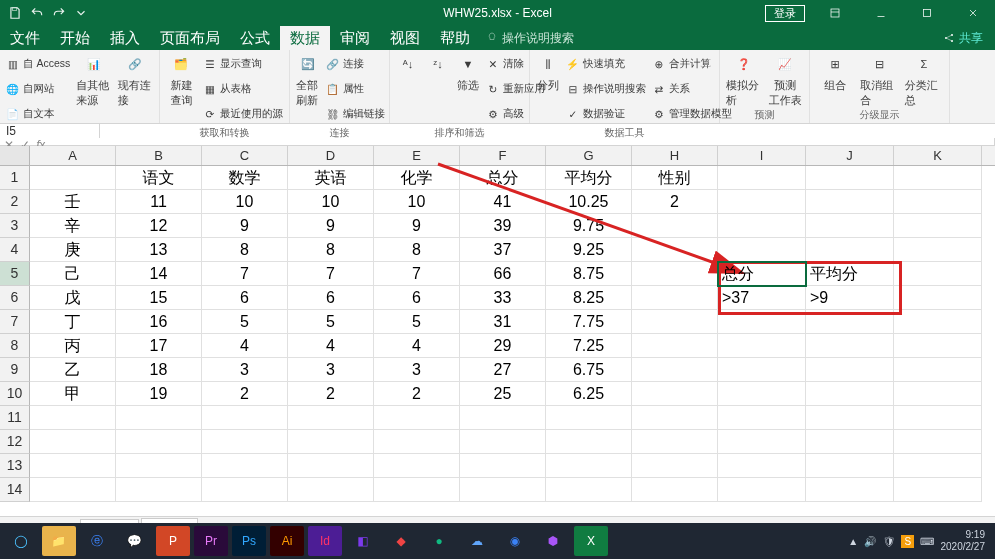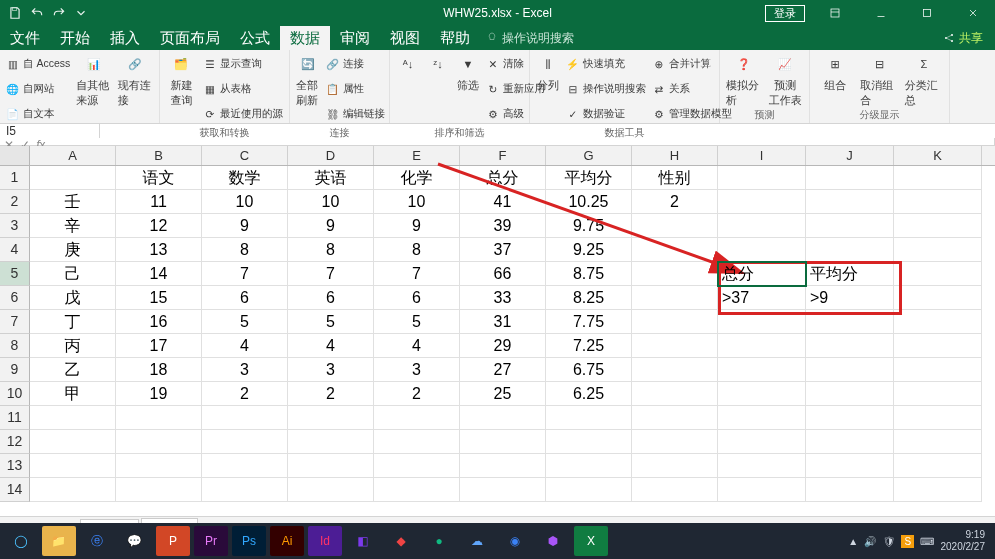--- a/index.html
+++ b/index.html
@@ -13,21 +13,21 @@
 .titlebar .right-ctrls { position:absolute; right:0; display:flex; align-items:center; gap:2px; }
 .titlebar .right-ctrls .login { border:1px solid #fff; padding:0 8px; font-size:11px; margin-right:6px; }
 .titlebar .right-ctrls .wbtn { width:44px; height:26px; display:flex; align-items:center; justify-content:center; }
 .titlebar .right-ctrls .wbtn svg { width:12px; height:12px; stroke:#fff; stroke-width:1.5; fill:none; }
 
 
 .menubar { height:24px; background:#0a6b3e; display:flex; align-items:stretch; }
 .menubar .tab { color:#fff; padding:0 10px; display:flex; align-items:center; font-size:15px; cursor:pointer; }
 .menubar .tab.active { background:#f3f3f3; color:#0a6b3e; }
 .menubar .tell { margin-left:6px; display:flex; align-items:center; color:#c9e5d7; gap:4px; }
-.menubar .share { margin-left:auto; color:#bef264; padding:0 12px; display:flex; align-items:center; gap:4px; }
+.menubar .share { margin-left:auto; color:#5eead4; padding:0 12px; display:flex; align-items:center; gap:4px; }
 
 
 .ribbon { height:74px; background:#f3f3f3; border-bottom:1px solid #d4d4d4; display:flex; font-size:11px; color:#3b3b3b; }
 .ribbon .group { border-right:1px solid #e1e1e1; padding:2px 6px 0; display:flex; flex-direction:column; justify-content:space-between; }
 .ribbon .group .body { display:flex; align-items:flex-start; gap:6px; flex:1; }
 .ribbon .group .label { text-align:center; font-size:10px; color:#666; padding-bottom:2px; }
 .ribbon .vbtn { display:flex; flex-direction:column; align-items:center; gap:2px; width:40px; cursor:pointer; }
 .ribbon .vbtn .ico { width:24px; height:24px; display:flex; align-items:center; justify-content:center; }
 .ribbon .stack { display:flex; flex-direction:column; gap:1px; font-size:10.5px; }
 .ribbon .stack .row { display:flex; align-items:center; gap:3px; white-space:nowrap; cursor:pointer; }

